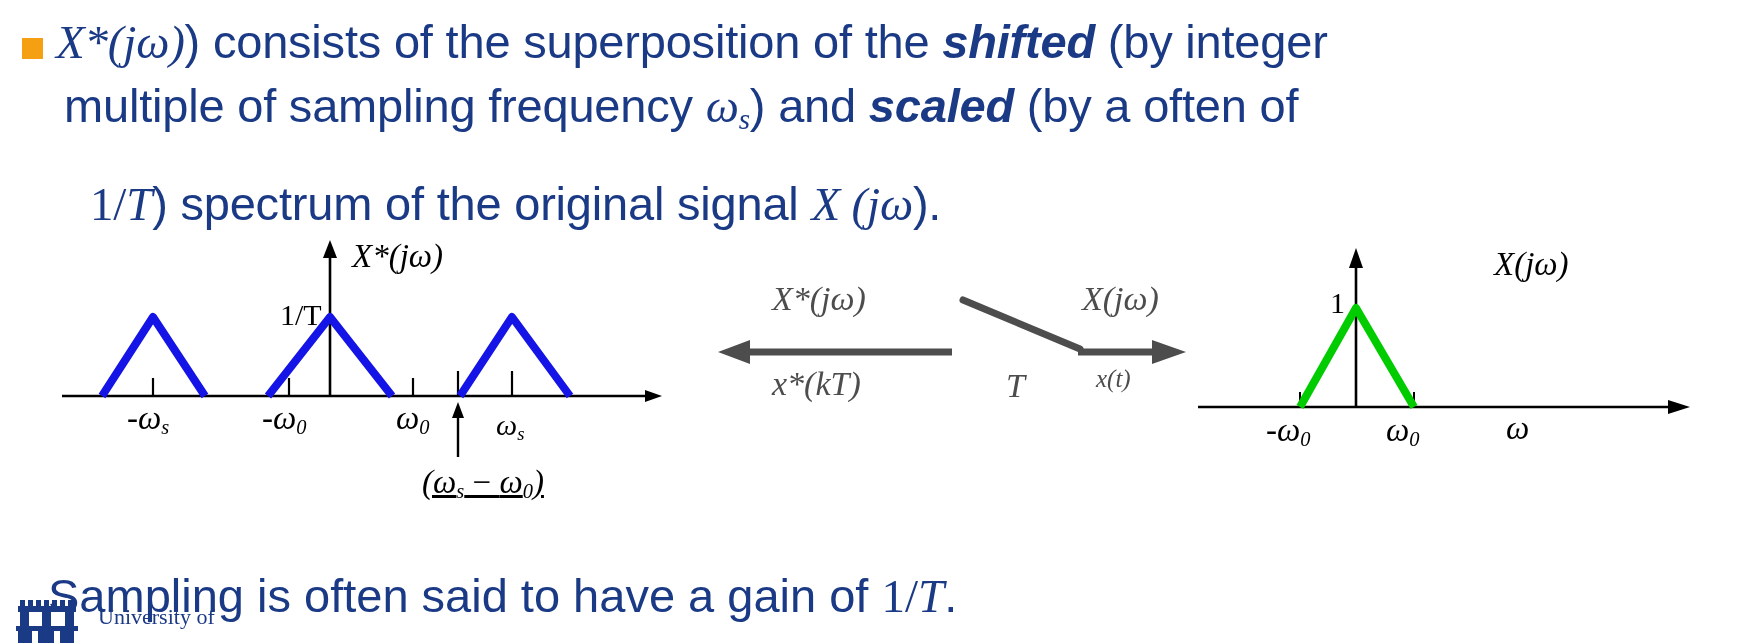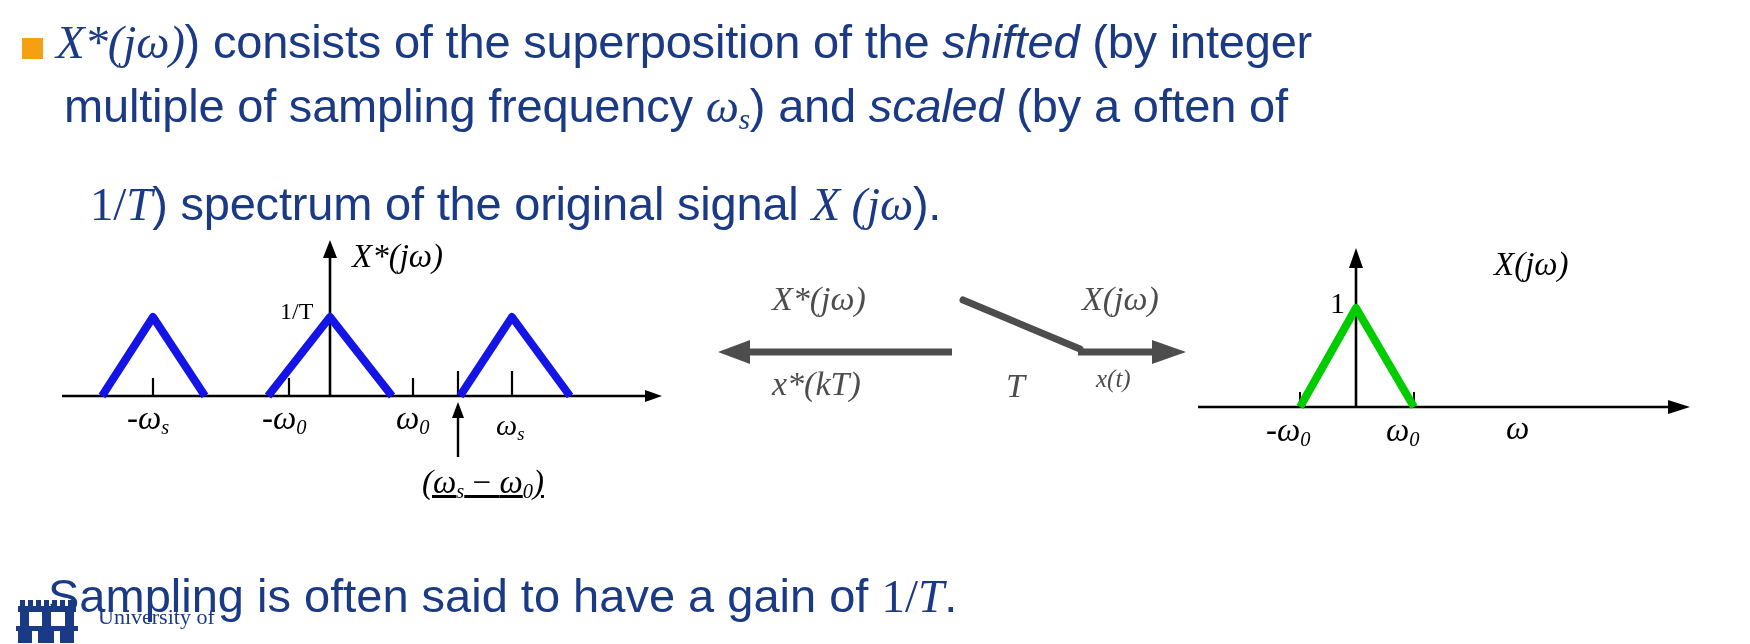--- a/index.html
+++ b/index.html
@@ -57,21 +57,21 @@
     font-family: "Liberation Serif", serif;
     font-style: italic;
   }
   .sub {
     font-size: 0.62em;
     vertical-align: -0.25em;
     font-family: "Liberation Serif", serif;
     font-style: italic;
   }
   .bolditalic {
-    font-weight: normal;
+    font-weight: bold;
     font-style: italic;
   }
 
   
   .bottom-text {
     position: absolute;
     left: 48px;
     top: 570px;
     color: #1b3a86;
     font-family: "Liberation Sans", sans-serif;
@@ -156,21 +156,21 @@
       <polyline points="228,164 290,85 352,164" fill="none" stroke="#1414e6" stroke-width="8" stroke-linejoin="round"></polyline>
       <polyline points="420,164 472,85 530,164" fill="none" stroke="#1414e6" stroke-width="8" stroke-linejoin="round"></polyline>
 
       <line x1="418" y1="225" x2="418" y2="180" stroke="#000000" stroke-width="2.4"></line>
       <polygon points="412,186 418,170 424,186" fill="#000000"></polygon>
     </svg>
 
     <div class="fig-label" style="left:352px;top:6px;font-size:33px;">
       <span>X*(jω)</span>
     </div>
-    <div class="fig-label" style="left:280px;top:66px;font-size:24px;font-style:normal;">
+    <div class="fig-label" style="left:280px;top:66px;font-size:30px;font-style:normal;">
       <span>1/T</span>
     </div>
     <div class="fig-label" style="left:127px;top:168px;font-size:33px;">
       <span>-ω</span><span class="sub">s</span>
     </div>
     <div class="fig-label" style="left:262px;top:168px;font-size:33px;">
       <span>-ω</span><span class="sub">0</span>
     </div>
     <div class="fig-label" style="left:396px;top:168px;font-size:33px;">
       <span>ω</span><span class="sub">0</span>

